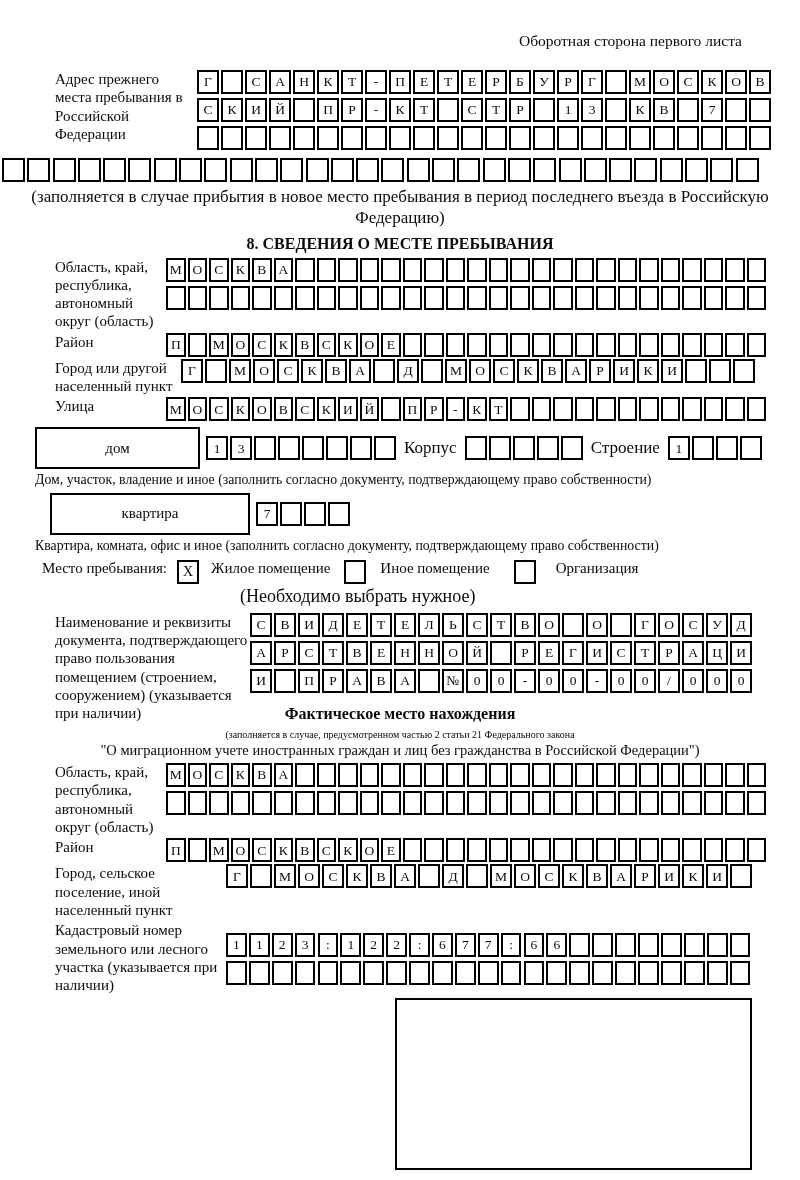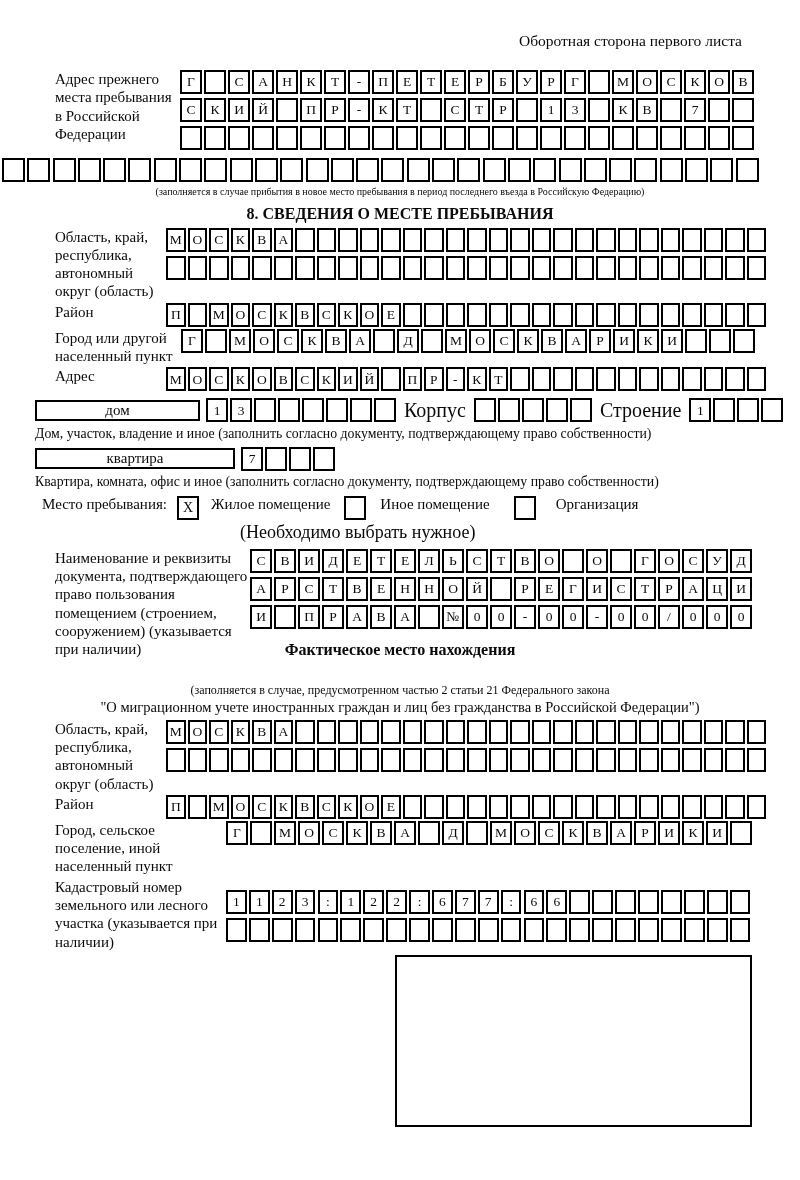--- a/index.html
+++ b/index.html
@@ -5,26 +5,26 @@
   *{box-sizing:border-box;margin:0;padding:0}
   html,body{width:800px;height:1180px;background:#fff;color:#0a0a0a;
     font-family:"Liberation Serif","DejaVu Serif",serif;font-size:15px;overflow:hidden}
   .hdr-note{margin-top:32px;margin-right:58px;text-align:right;font-size:15.5px}
   .frow{display:flex;align-items:flex-start}
   .flabel{flex:0 0 auto;line-height:1.22;padding-left:55px}
   .rows>.cells{margin-bottom:4px}
   .cells{display:flex;gap:2px}
   .cell{flex:0 0 var(--cw,22px);height:24px;border:2px solid #000;background:#fff;
     display:flex;align-items:center;justify-content:center;font-size:13.5px;line-height:1}
-  .w180{width:180px}.w155{width:166px}.w181{width:181px}.w250{width:250px}.w230{width:226px}
-  .center-note{text-align:center;font-size:10px;line-height:1.25}
+  .w180{width:197px}.w155{width:166px}.w181{width:181px}.w250{width:250px}.w230{width:226px}
+  .center-note{text-align:center;font-size:17px;line-height:1.25}
   .left-note{margin-left:35px;font-size:13.8px;line-height:1.25}
   .sec-title{text-align:center;font-weight:bold;font-size:16px}
-  .widebox{border:2px solid #000;height:21px;display:flex;align-items:center;justify-content:center;font-size:15px}
-  .inline-lbl{font-size:20px;line-height:26px}
+  .widebox{border:2px solid #000;height:42px;display:flex;align-items:center;justify-content:center;font-size:15px}
+  .inline-lbl{font-size:17px;line-height:26px}
   .cbox{width:22px;height:24px;border:2px solid #000;display:flex;align-items:center;justify-content:center;font-size:14px}
   .cbrow{display:flex;align-items:flex-start;margin-left:42px}
   .stamp-box{margin-left:395px;width:357px;height:172px;border:2px solid #000;background:#fff}
   .stamp-caption{margin-left:385px;width:415px;text-align:center;font-size:15px;line-height:1.22}
 </style>
 </head>
 <body>
 
 <div>
 
@@ -273,21 +273,21 @@
         <div class="cell">И</div>
         <div class="cell">К</div>
         <div class="cell">И</div>
         <div class="cell"></div>
         <div class="cell"></div>
         <div class="cell"></div>
       </div>
   </div>
 
   <div class="frow" style="margin-top:2px">
-    <div class="flabel w155">Адрес</div>
+    <div class="flabel w155">Улица</div>
     <div class="cells" style="--cw:19.5px">
         <div class="cell">М</div>
         <div class="cell">О</div>
         <div class="cell">С</div>
         <div class="cell">К</div>
         <div class="cell">О</div>
         <div class="cell">В</div>
         <div class="cell">С</div>
         <div class="cell">К</div>
         <div class="cell">И</div>
@@ -336,21 +336,21 @@
     <div class="inline-lbl" style="margin:0 8px">Строение</div>
     <div class="cells">
         <div class="cell">1</div>
         <div class="cell"></div>
         <div class="cell"></div>
         <div class="cell"></div>
       </div>
   </div>
   <div class="left-note" style="margin-top:2px">Дом, участок, владение и иное (заполнить согласно документу, подтверждающему право собственности)</div>
 
-  <div class="frow" style="margin-top:4px;margin-left:35px;align-items:center">
+  <div class="frow" style="margin-top:4px;margin-left:50px;align-items:center">
     <div class="widebox" style="width:200px">квартира</div>
     <div class="cells" style="margin-left:6px">
         <div class="cell">7</div>
         <div class="cell"></div>
         <div class="cell"></div>
         <div class="cell"></div>
       </div>
   </div>
   <div class="left-note" style="margin-top:2px">Квартира, комната, офис и иное (заполнить согласно документу, подтверждающему право собственности)</div>
 
@@ -434,21 +434,21 @@
           <div class="cell">0</div>
           <div class="cell">/</div>
           <div class="cell">0</div>
           <div class="cell">0</div>
           <div class="cell">0</div>
         </div>
     </div>
   </div>
 
   <div class="sec-title" style="margin-top:-18px">Фактическое место нахождения</div>
-  <div class="center-note" style="margin-top:24px;font-size:12px">(заполняется в случае, предусмотренном частью 2 статьи 21 Федерального закона</div>
+  <div class="center-note" style="margin-top:6px;font-size:10px">(заполняется в случае, предусмотренном частью 2 статьи 21 Федерального закона</div>
   <div class="center-note" style="font-size:14.5px">"О миграционном учете иностранных граждан и лиц без гражданства в Российской Федерации")</div>
 
   <div class="frow" style="margin-top:4px">
     <div class="flabel w155">Область, край, республика, автономный округ (область)</div>
     <div class="rows">
       <div class="cells" style="--cw:19.5px">
           <div class="cell">М</div>
           <div class="cell">О</div>
           <div class="cell">С</div>
           <div class="cell">К</div>

